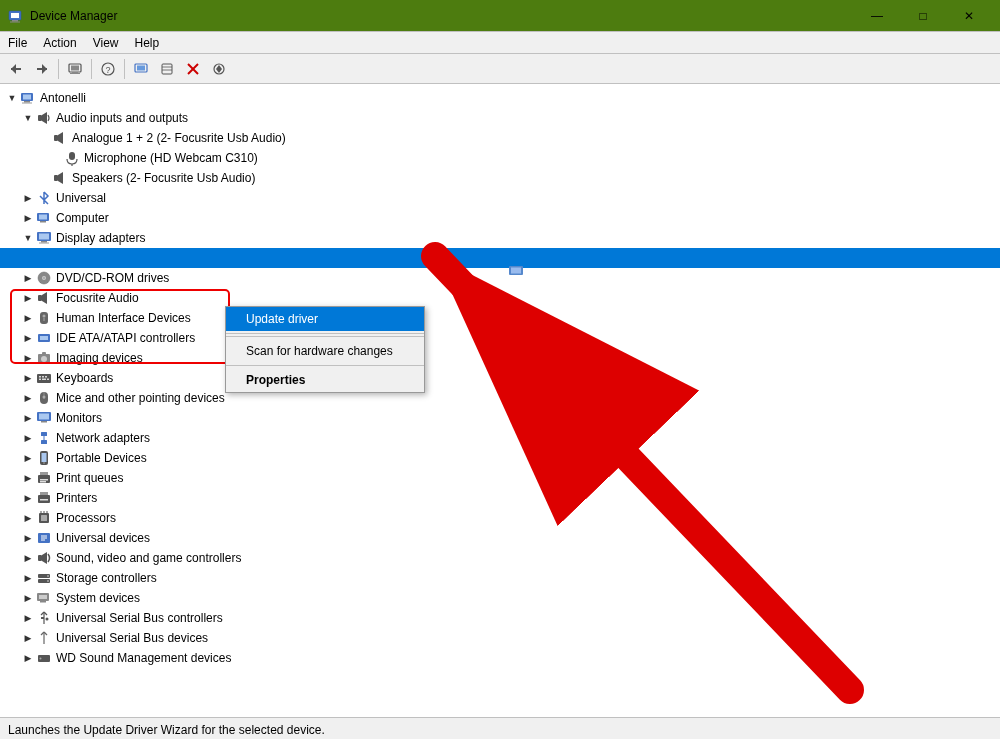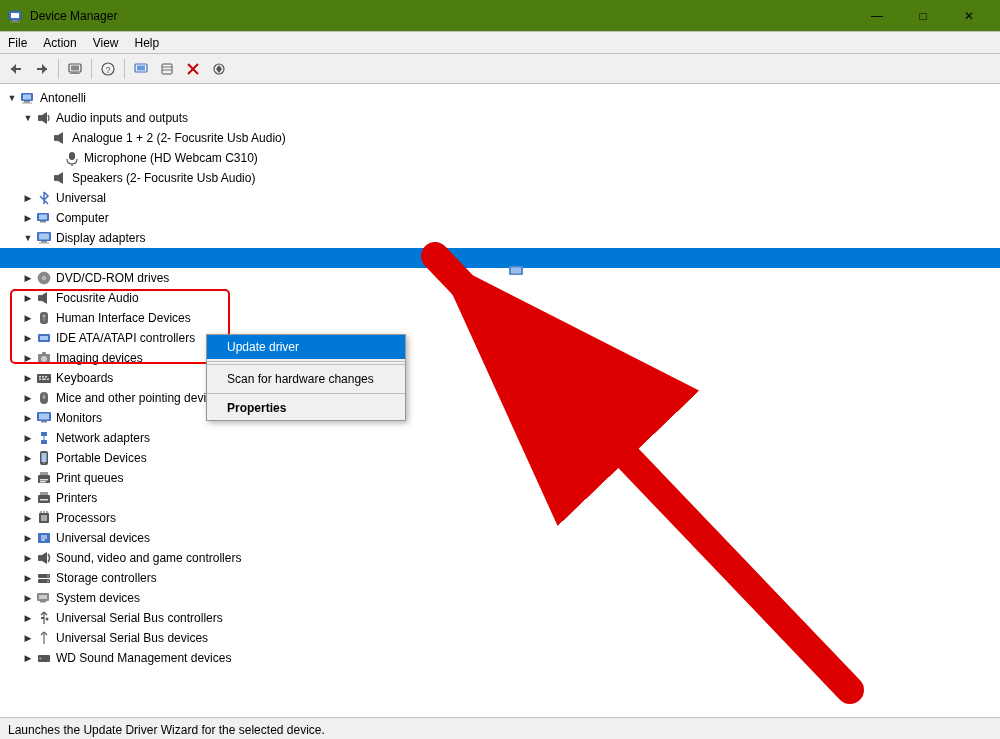--- a/index.html
+++ b/index.html
@@ -632,21 +632,21 @@
             <rect x="2" y="5" width="12" height="7" rx="1" fill="#555"></rect>
             <circle cx="4.5" cy="8.5" r="1" fill="#aaa"></circle>
           </svg>
       </span>
       <span class="tree-label">WD Sound Management devices</span>
     </div>
 
     <div class="highlight-box" style="top: 205px; left: 10px; width: 220px; height: 75px; border-radius: 5px;">
     </div>
 
-    <div class="context-menu" style="top: 222px; left: 206px; margin-top: 28px;">
+    <div class="context-menu" style="top: 222px; left: 225px;">
       <div class="context-menu-item highlighted">
         <span>Update driver</span>
       </div>
       <div class="context-menu-separator"></div>
       <div class="context-menu-separator"></div>
       <div class="context-menu-item">
         <span>Scan for hardware changes</span>
       </div>
       <div class="context-menu-separator"></div>
       <div class="context-menu-item bold">

